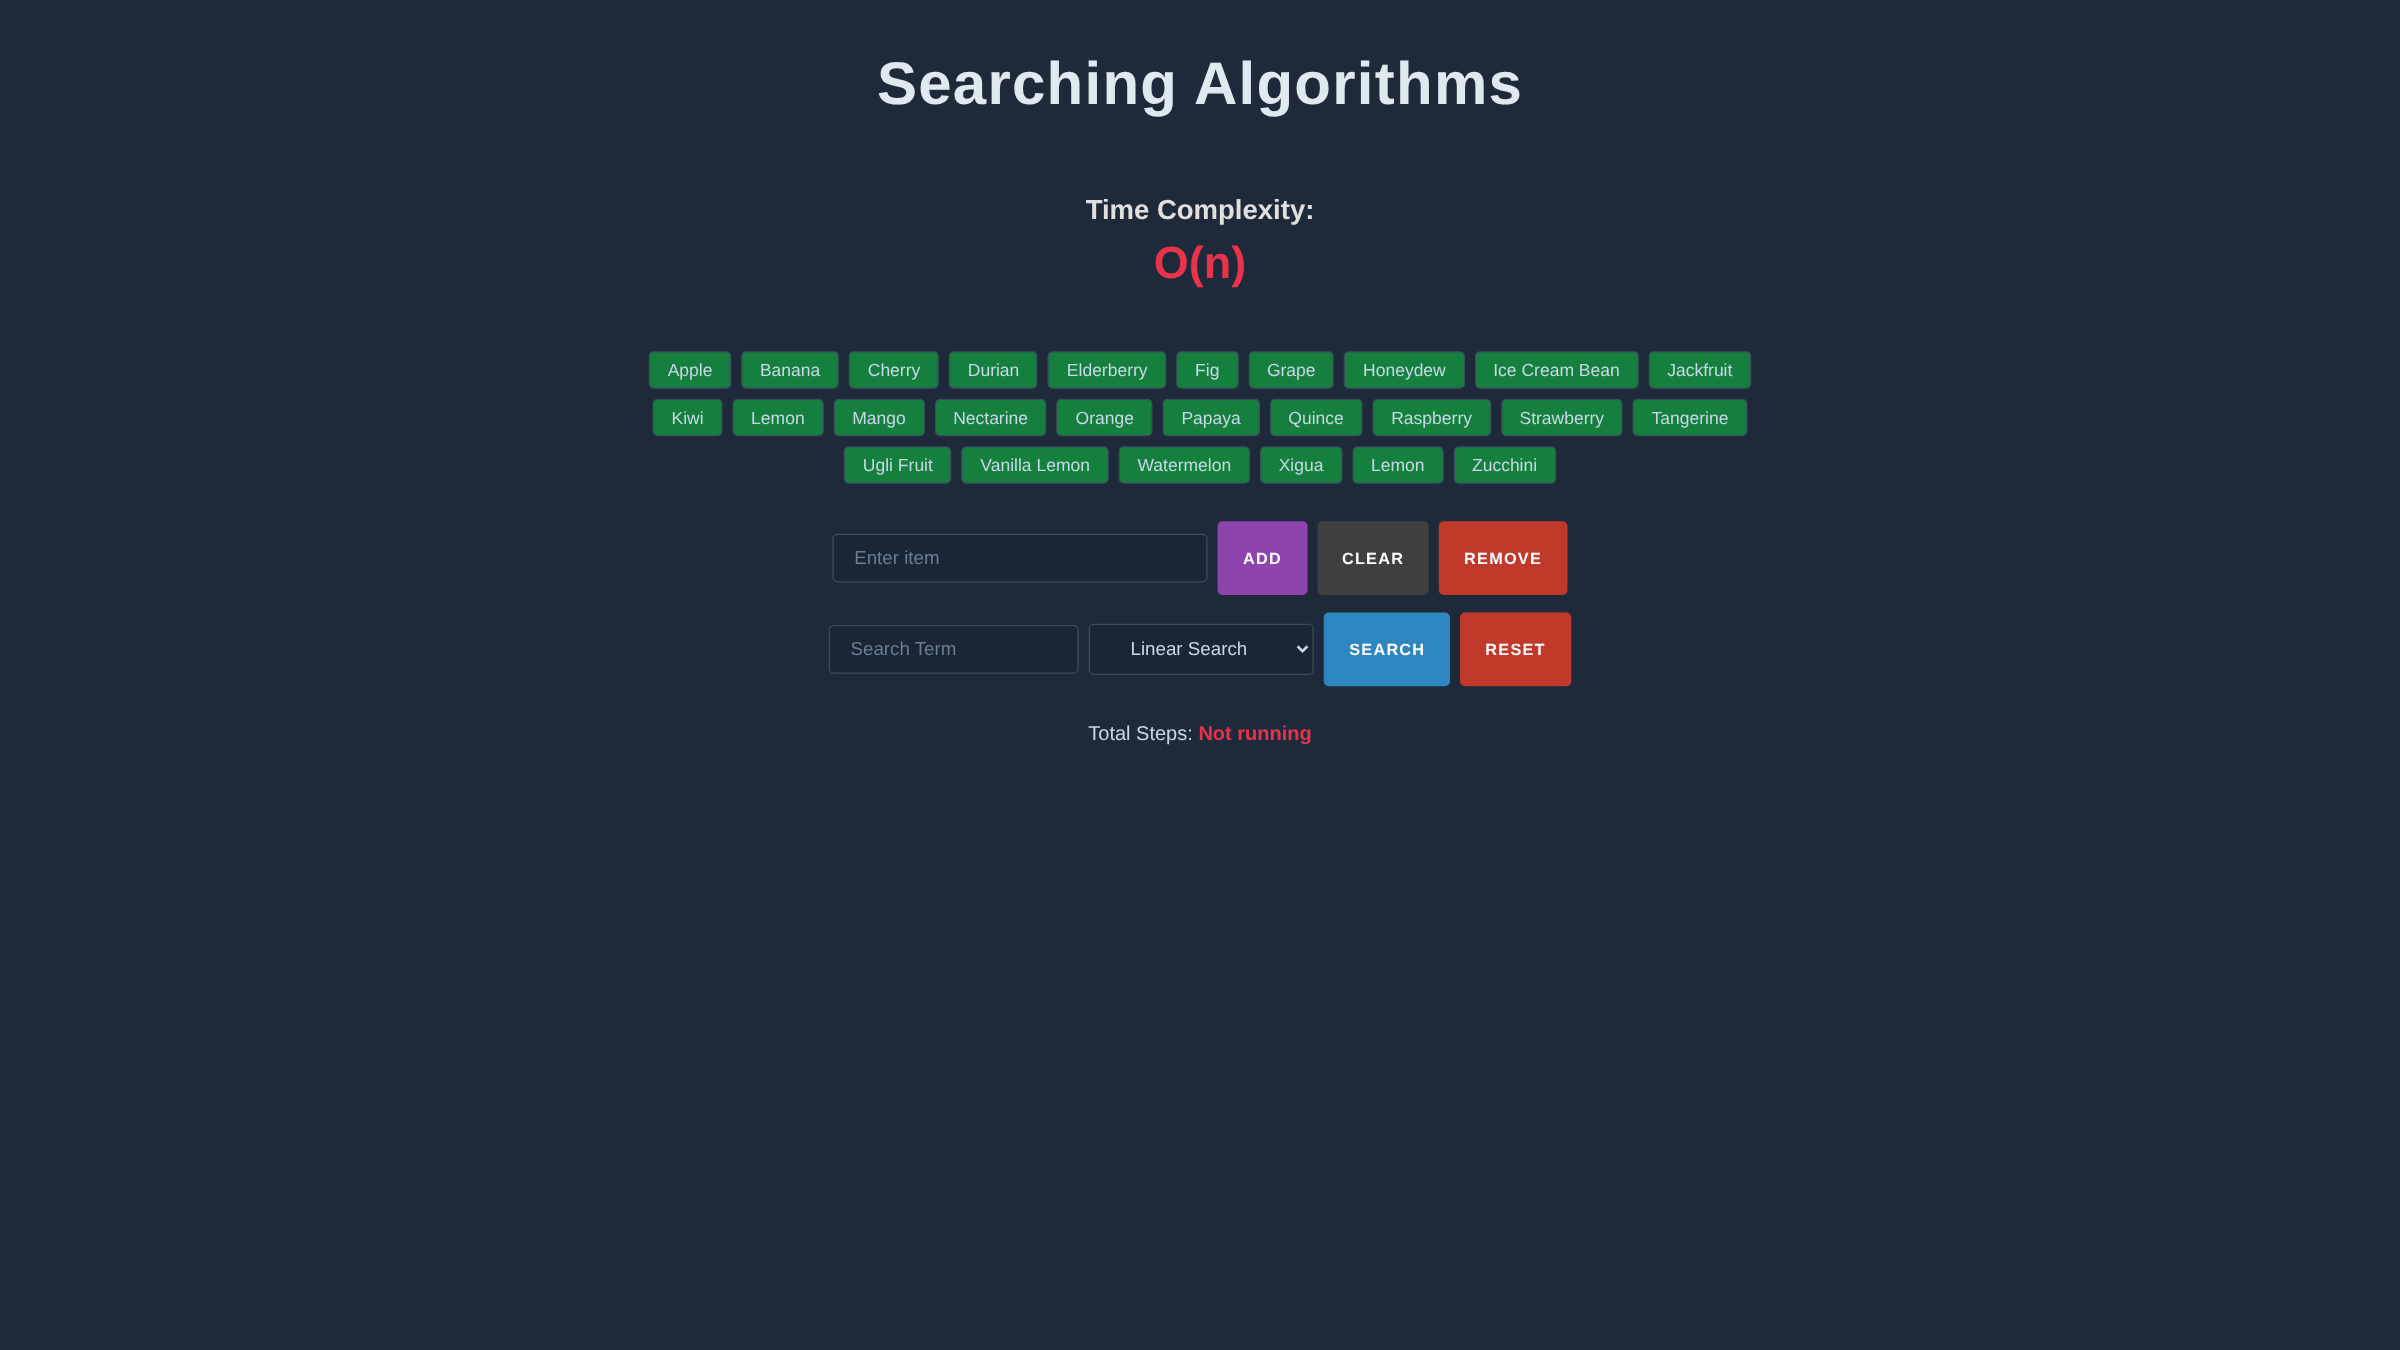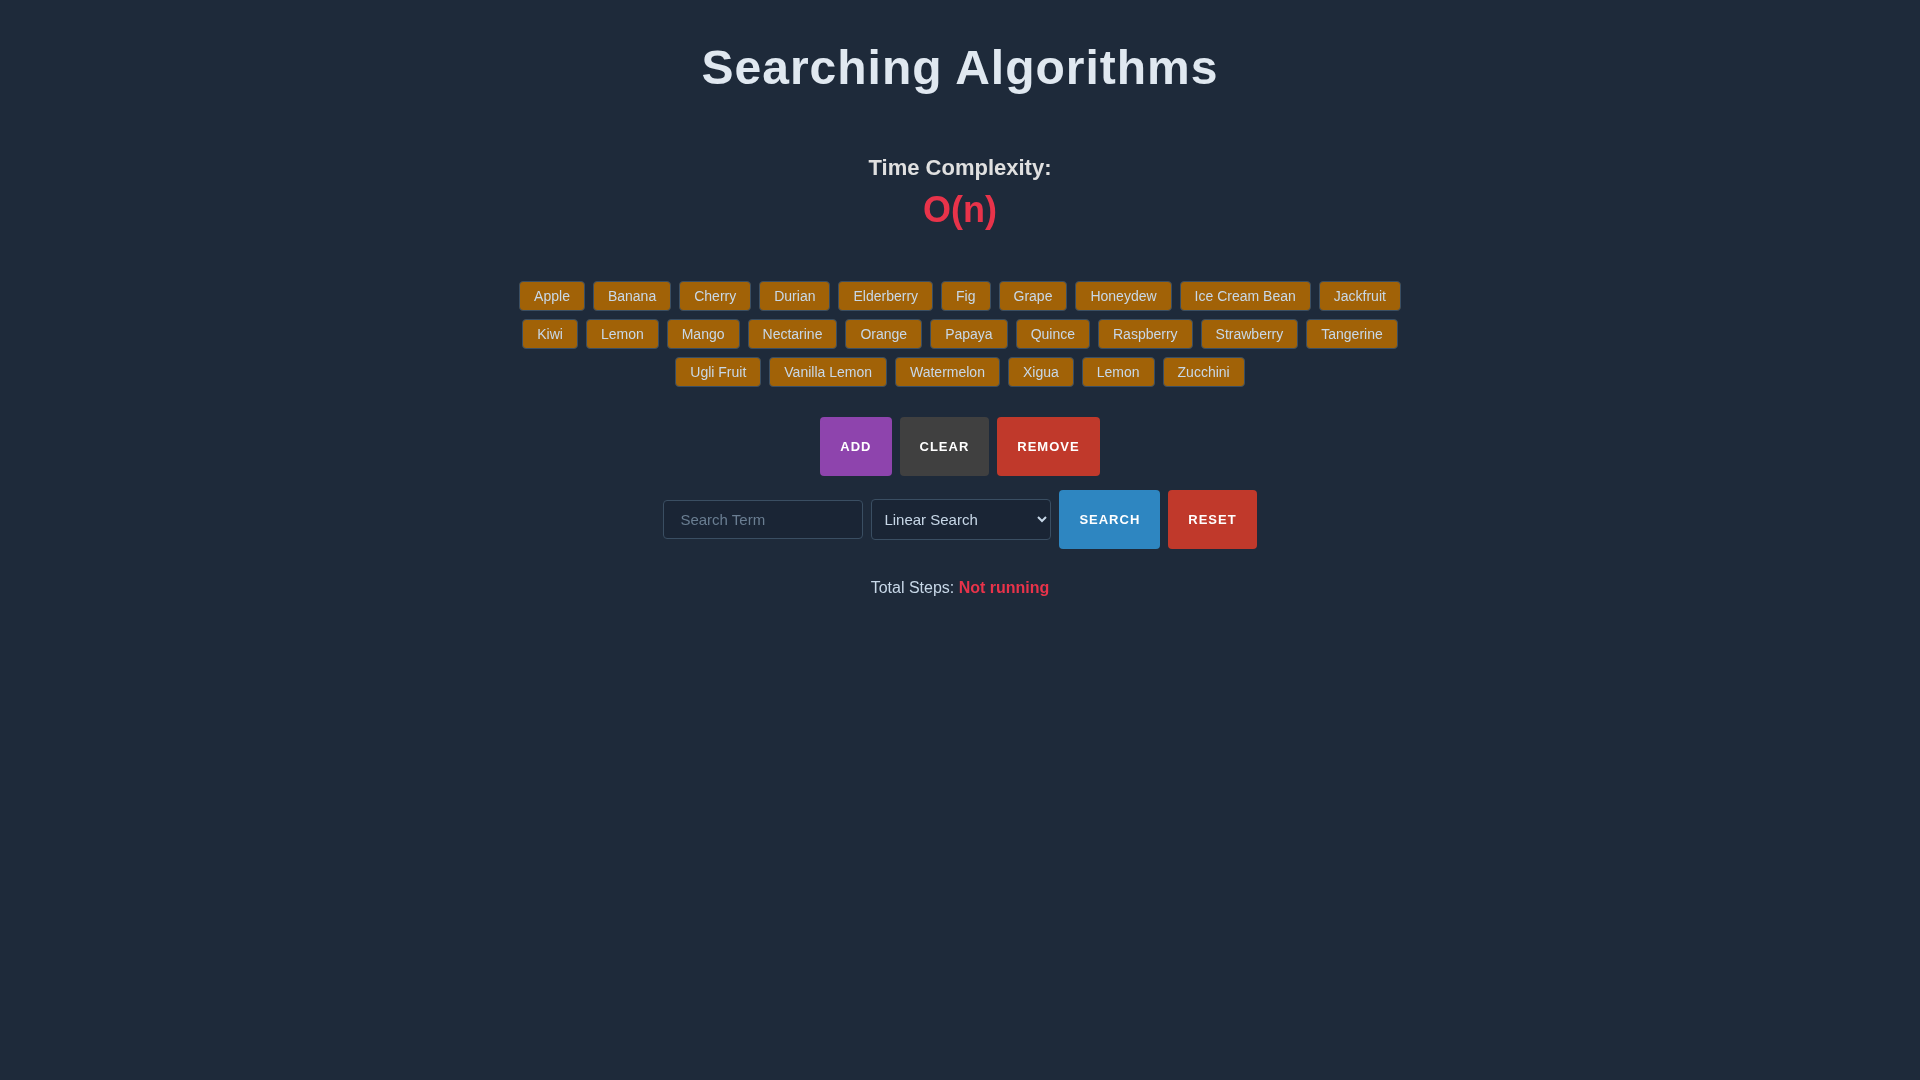--- a/index.html
+++ b/index.html
@@ -49,21 +49,21 @@
     .items-container {
       display: flex;
       flex-wrap: wrap;
       justify-content: center;
       gap: 8px;
       max-width: 900px;
       margin-bottom: 30px;
     }
 
     .item-badge {
-      background-color: #a16207;
+      background-color: #15803d;
       border: 1px solid #3a4e62;
       color: #c8d8e8;
       padding: 6px 14px;
       border-radius: 4px;
       font-size: 14px;
       cursor: default;
     }
 
     .controls-section {
       display: flex;
@@ -95,21 +95,21 @@
     }
 
     .search-input {
       width: 200px;
     }
 
     .search-select {
       background-color: #1a2535;
       border: 1px solid #3a4e62;
       color: #c8d8e8;
-      padding: 10px 8px;
+      padding: 10px 28px;
       border-radius: 4px;
       font-size: 15px;
       width: 180px;
       outline: none;
       cursor: pointer;
     }
 
     .btn {
       padding: 22px 20px;
       border: none;
@@ -191,20 +191,21 @@
     <span class="item-badge">Ugli Fruit</span>
     <span class="item-badge">Vanilla Lemon</span>
     <span class="item-badge">Watermelon</span>
     <span class="item-badge">Xigua</span>
     <span class="item-badge">Lemon</span>
     <span class="item-badge">Zucchini</span>
   </div>
 
 <div class="controls-section">
   <div class="input-row">
+    <input type="text" class="text-input" placeholder="Enter item" style="">
     <button class="btn btn-add">ADD</button>
     <button class="btn btn-clear">CLEAR</button>
     <button class="btn btn-remove">REMOVE</button>
   </div>
   <div class="input-row">
     <input type="text" class="text-input search-input" placeholder="Search Term" style="">
     <select class="search-select" id="search-select">
     <option value="Linear Search">Linear Search</option><option value="Binary Search">Binary Search</option></select>
     <button class="btn btn-search">SEARCH</button>
     <button class="btn btn-reset">RESET</button>

